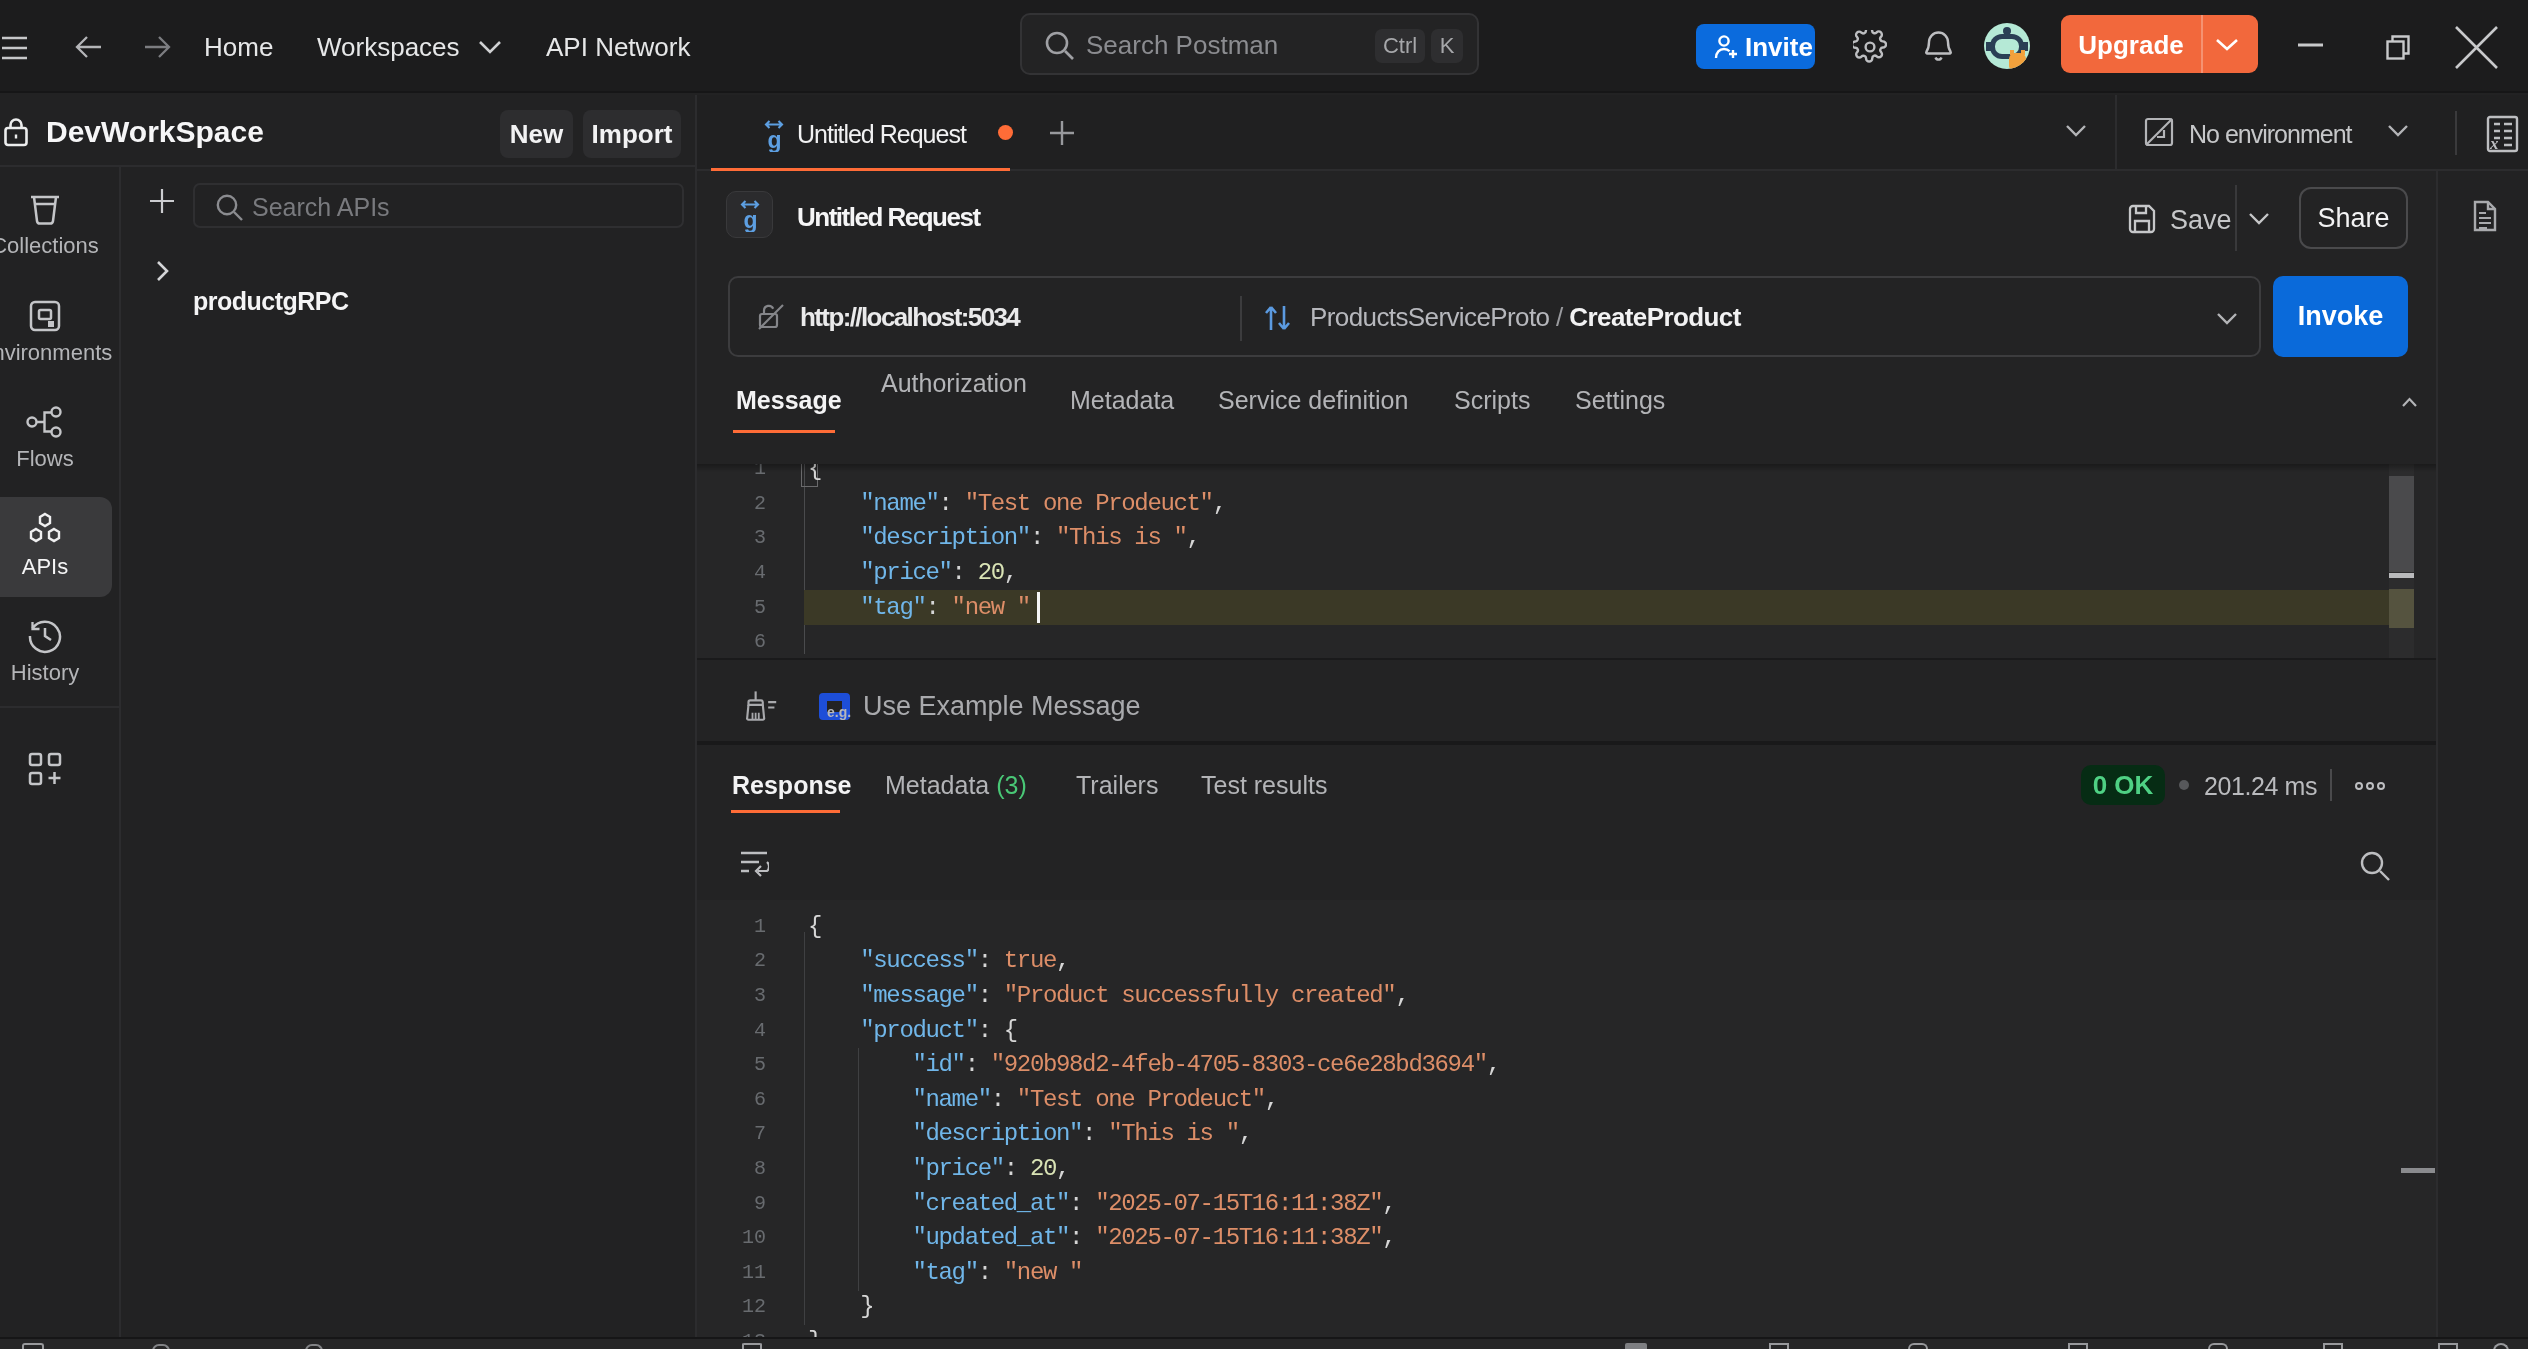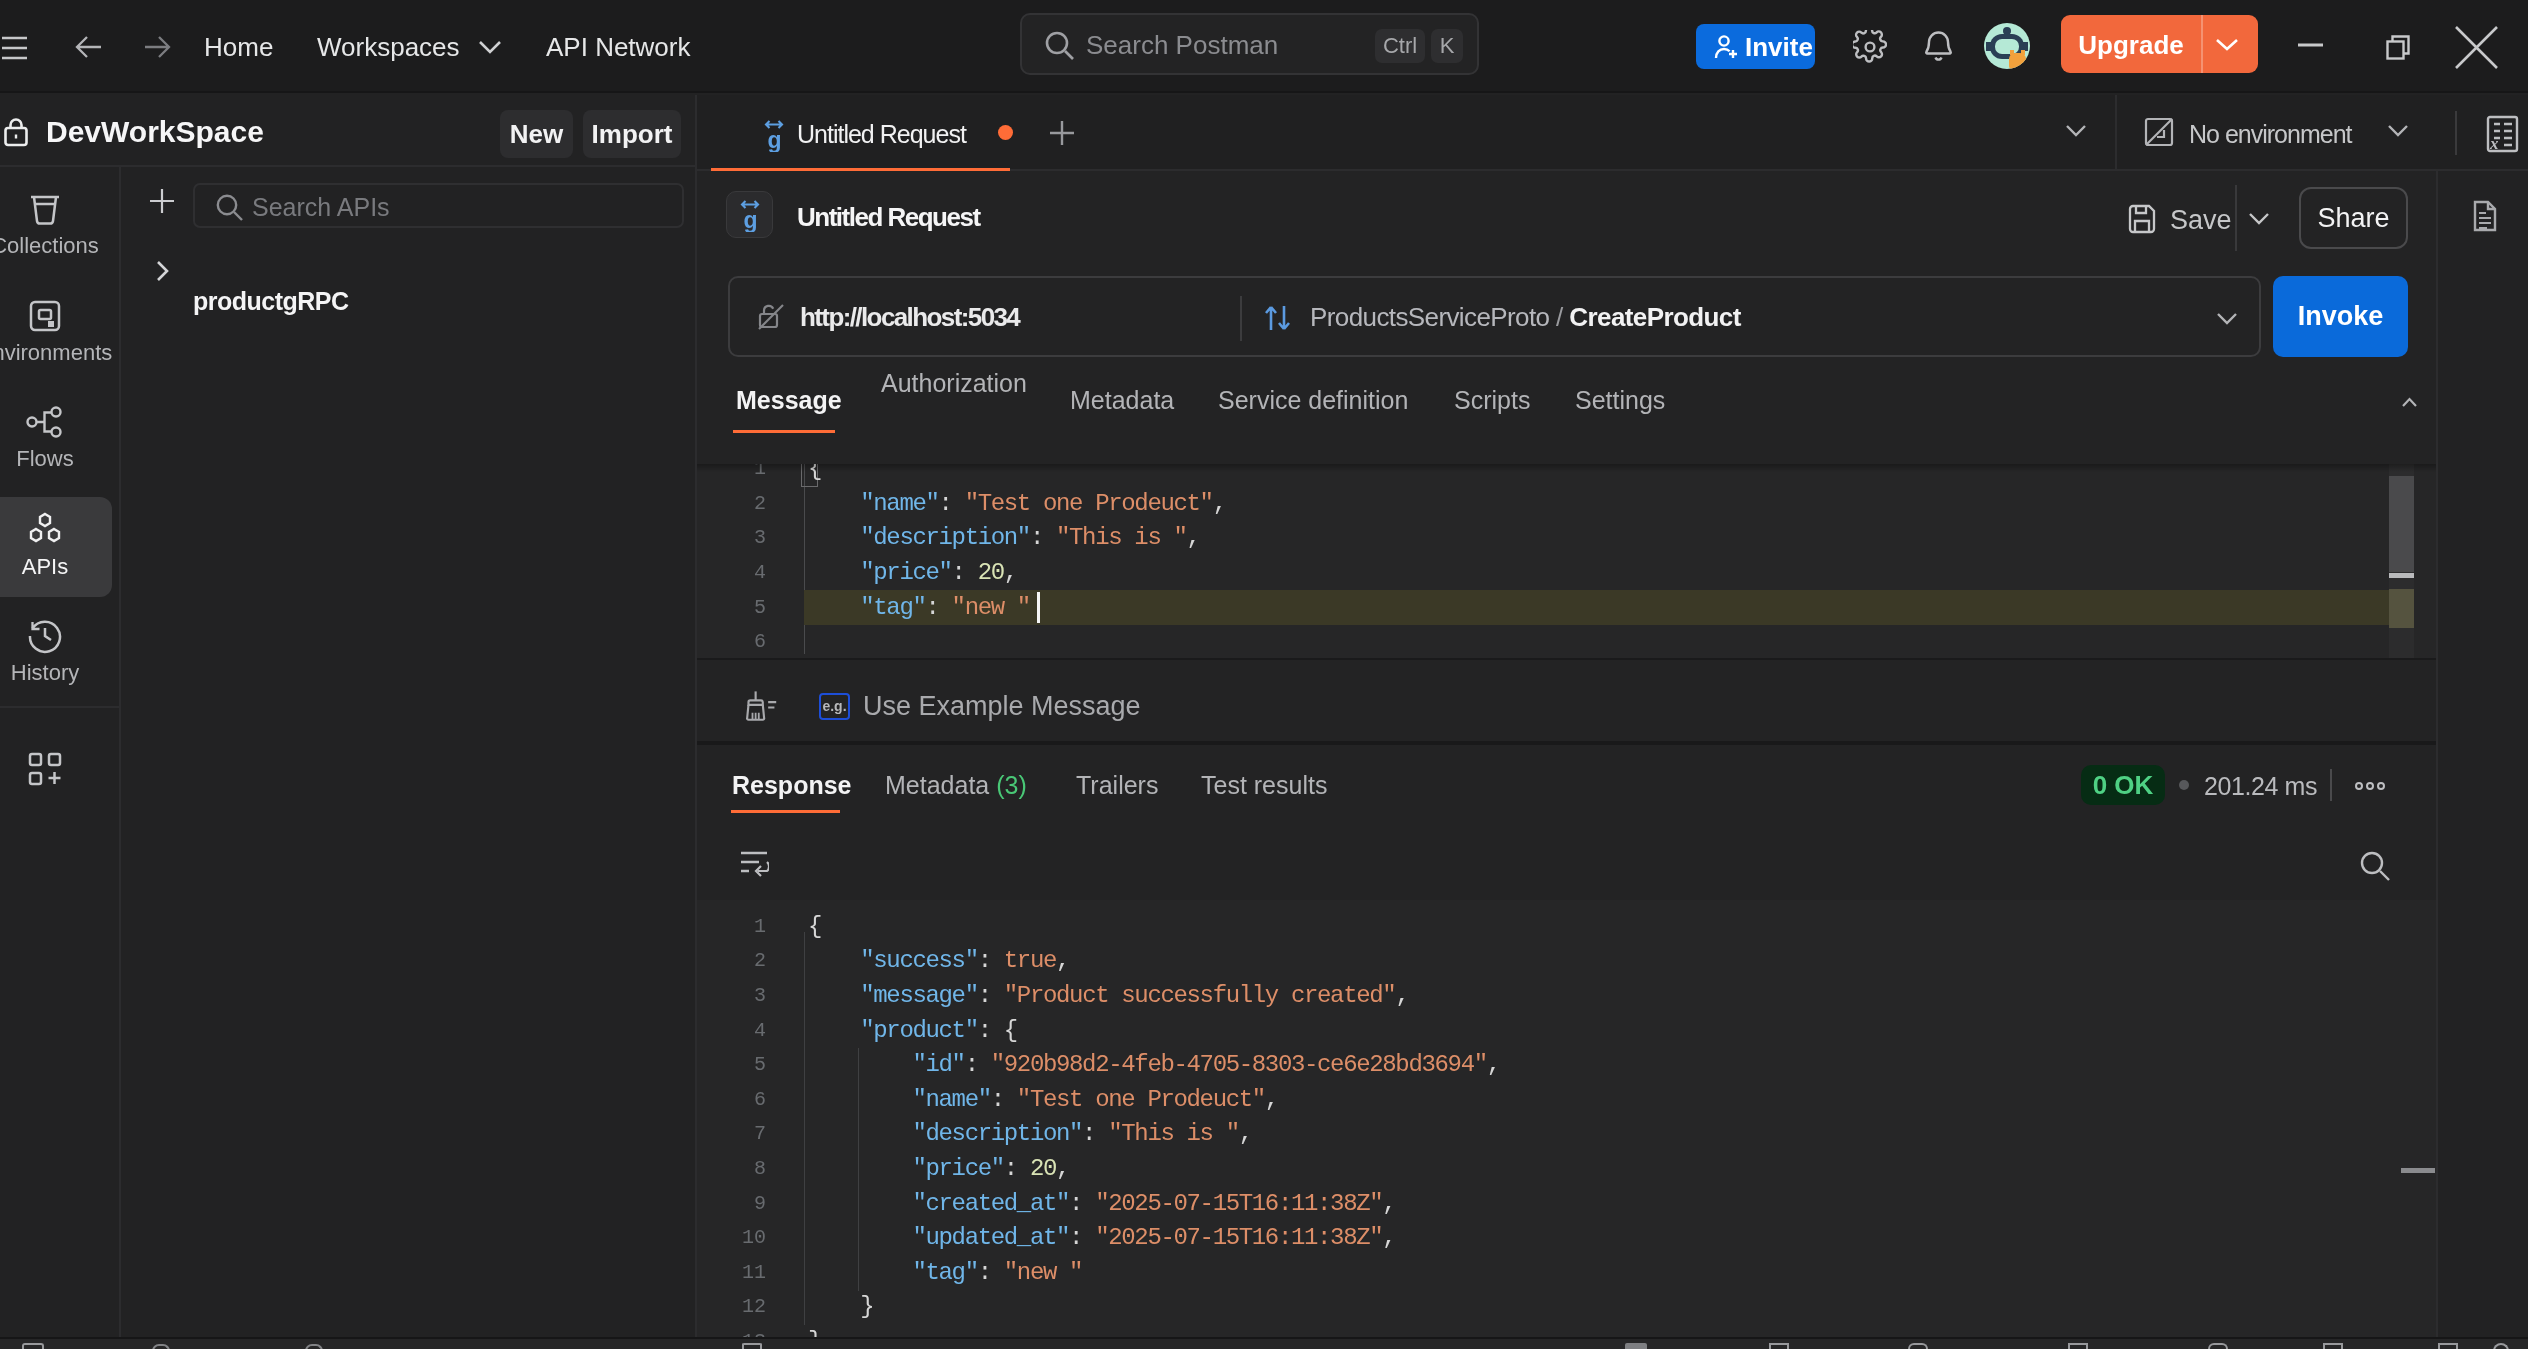--- a/index.html
+++ b/index.html
@@ -365,21 +365,21 @@
 
     <svg class="abs" style="left:47px;top:518px" width="34" height="37" viewBox="0 0 38 40">
       <g fill="none" stroke="#a8a9ac" stroke-width="2.4">
         <path d="M13 2v10"></path>
         <path d="M7 12h12a2 2 0 0 1 2 2v3H5v-3a2 2 0 0 1 2-2z"></path>
         <path d="M5 17l-1.5 15a1.5 1.5 0 0 0 1.5 1.7h16a1.5 1.5 0 0 0 1.5-1.7L21 17"></path>
         <path d="M9.5 26v7M13 26v7M16.5 26v7" stroke-width="2"></path>
         <path d="M27 14h9M27 20h7"></path>
       </g>
     </svg>
-    <div class="abs" style="left:122px;top:522px;width:31px;height:27px;border:2px solid #1d4ed8;border-radius:4px;
+    <div class="abs" style="left:122px;top:522px;width:31px;height:27px;border:8px solid #1d4ed8;border-radius:4px;
       color:#b6b7ba;font-size:14px;font-weight:600;text-align:center;line-height:23px;">e.g.</div>
     <div class="abs" style="left:166px;top:520px;font-size:27px;color:#a9aaad;">Use Example Message</div>
 
     <div class="abs" style="left:0;top:570px;width:1741px;height:4px;background:#19191a;"></div>
 
     <div class="rtab" style="left:35px;top:600px;color:#f3f3f4;font-weight:600;">Response</div>
     <div class="rtab" style="left:188px;top:600px;">Metadata <span style="color:#49c776;">(3)</span></div>
     <div class="rtab" style="left:379px;top:600px;">Trailers</div>
     <div class="rtab" style="left:504px;top:600px;">Test results</div>
     <div class="abs" style="left:34px;top:639px;width:109px;height:3px;background:#ff6c37;"></div>

